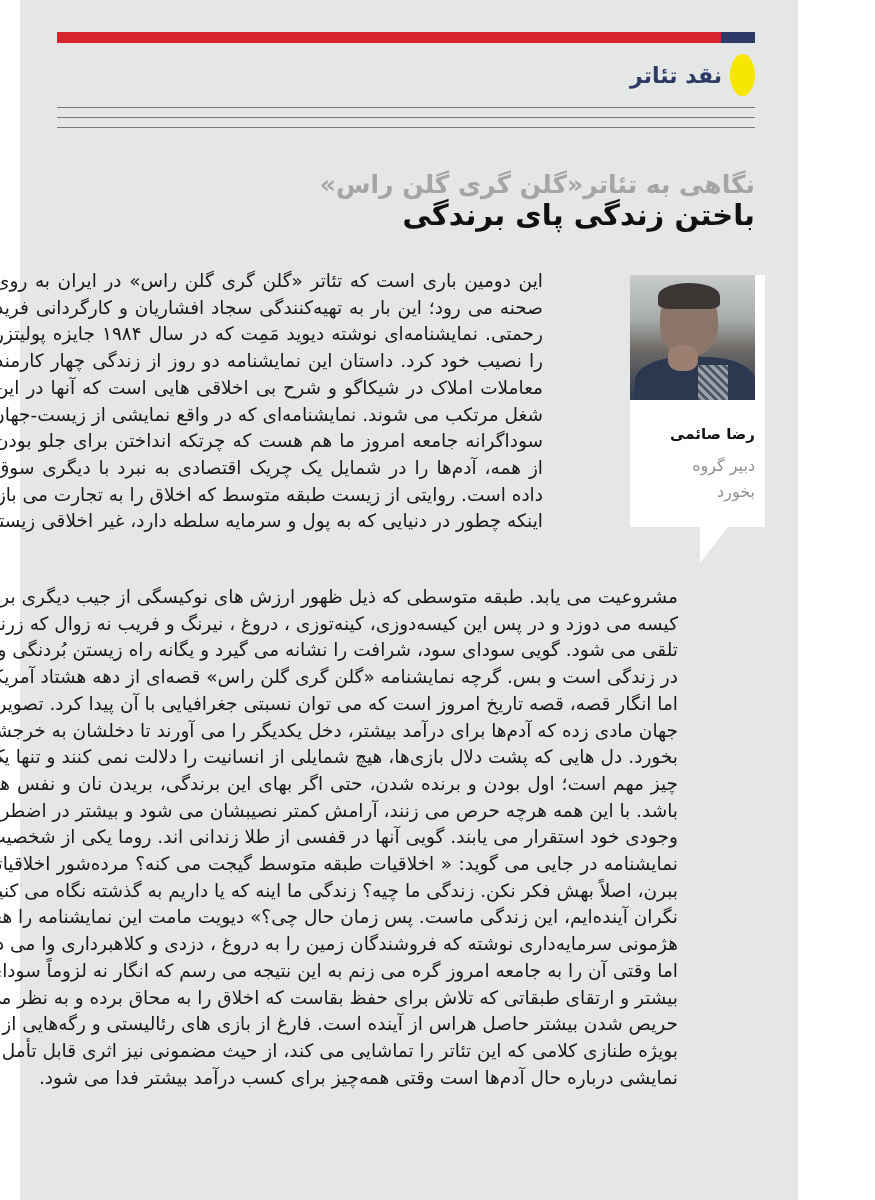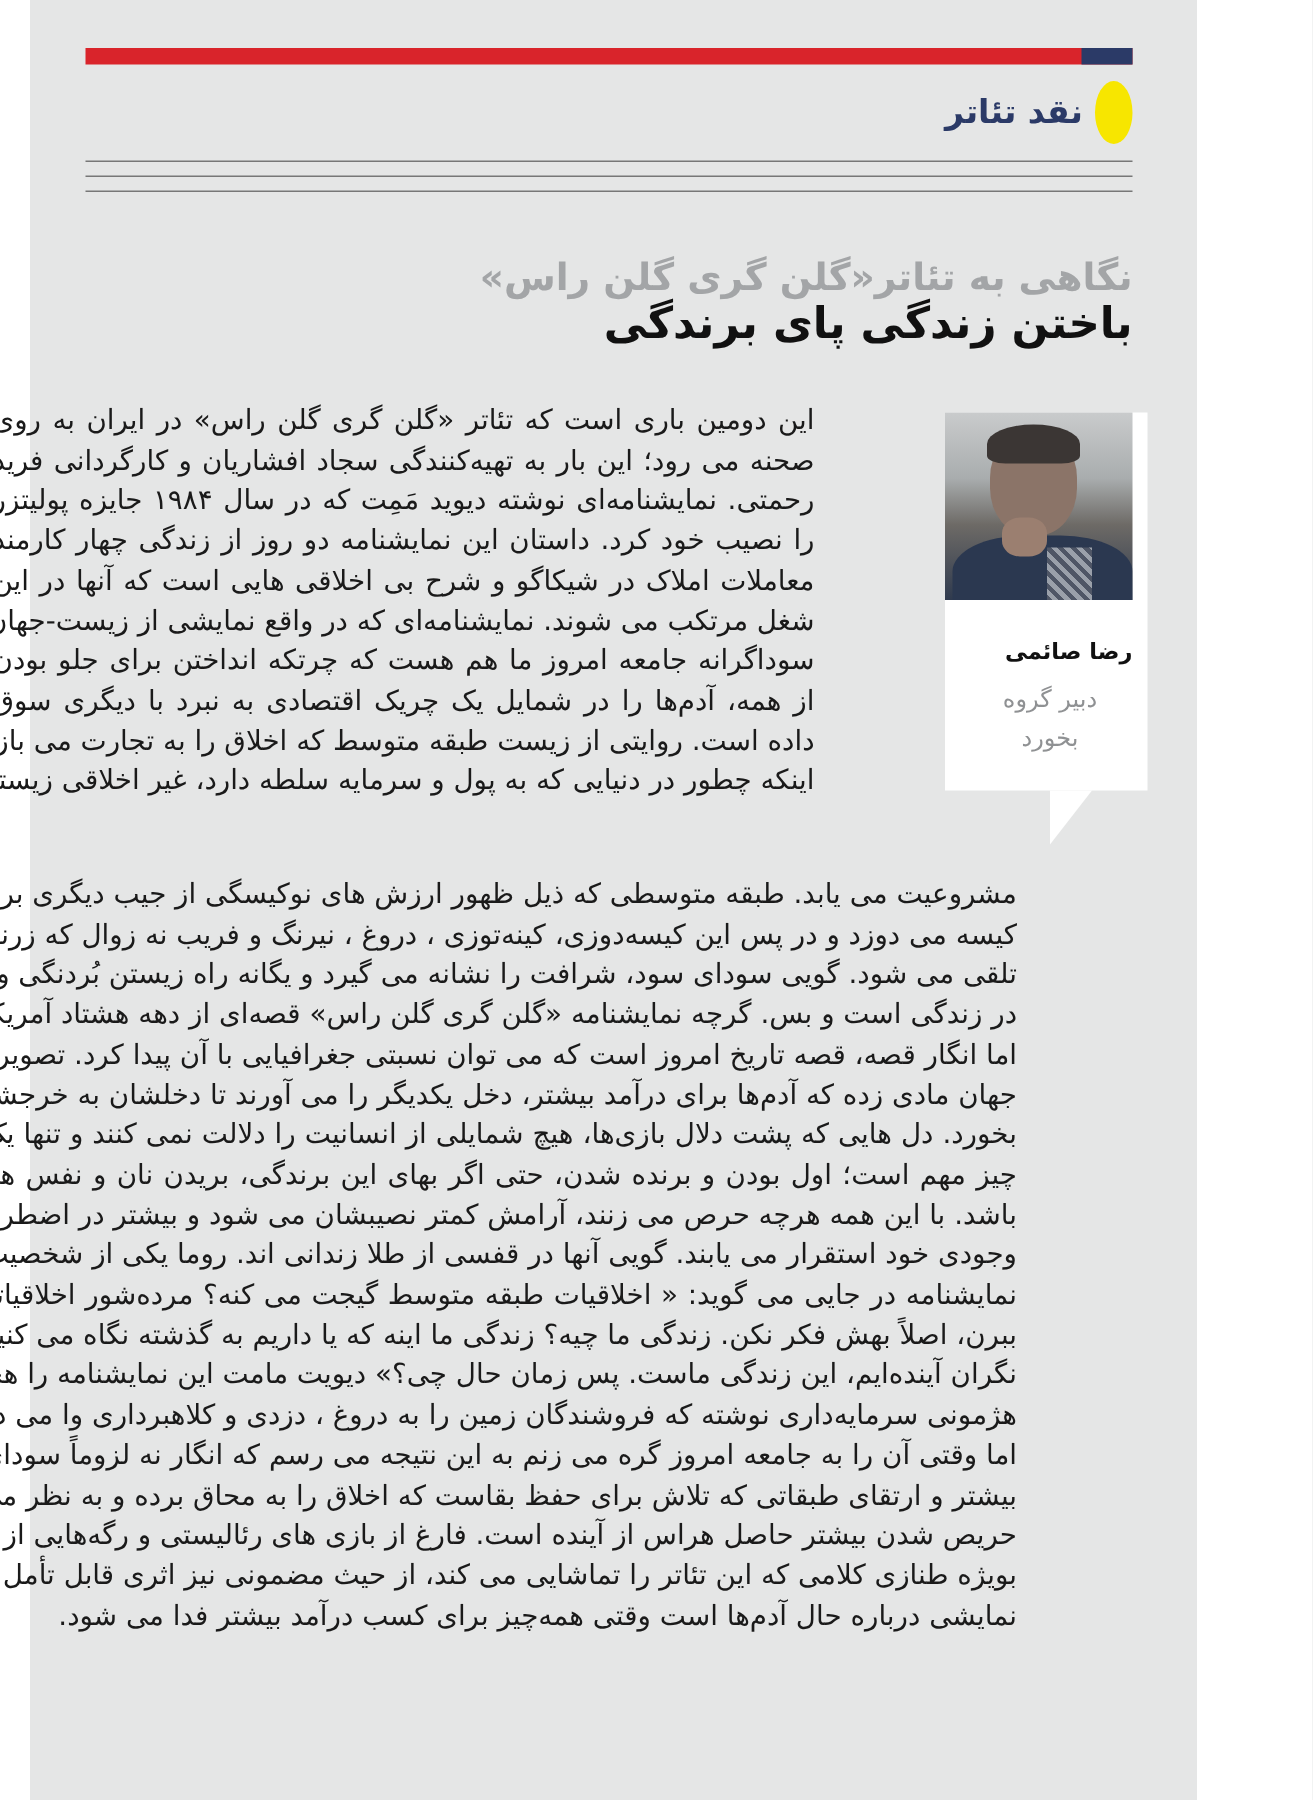--- a/index.html
+++ b/index.html
@@ -66,21 +66,21 @@
     }
     .author-photo .hand {
       position: absolute; left: 38px; top: 70px; width: 30px; height: 26px; border-radius: 40%;
       background: #9b7f70;
     }
     .author-name {
       position: absolute; right: 10px; top: 150px; font-size: 15px; font-weight: bold; color: #111;
     }
     .author-role {
       position: absolute; right: 10px; top: 178px; font-size: 16px; color: #8f9193; line-height: 26px;
-      text-align: center; width: 110px;
+      text-align: right; width: 110px;
     }
     .card-tail {
       position: absolute; left: 700px; top: 527px; width: 0; height: 0;
       border-left: 28px solid #ffffff; border-bottom: 36px solid transparent; direction: ltr;
     }
     .body-text {
       position: absolute; top: 268px; color: #1a1a1a; font-size: 18.5px; line-height: 26.7px;
       text-align: justify; text-align-last: right;
     }
     .body-text .line { display: block; white-space: nowrap; text-align: justify; text-align-last: justify; }

